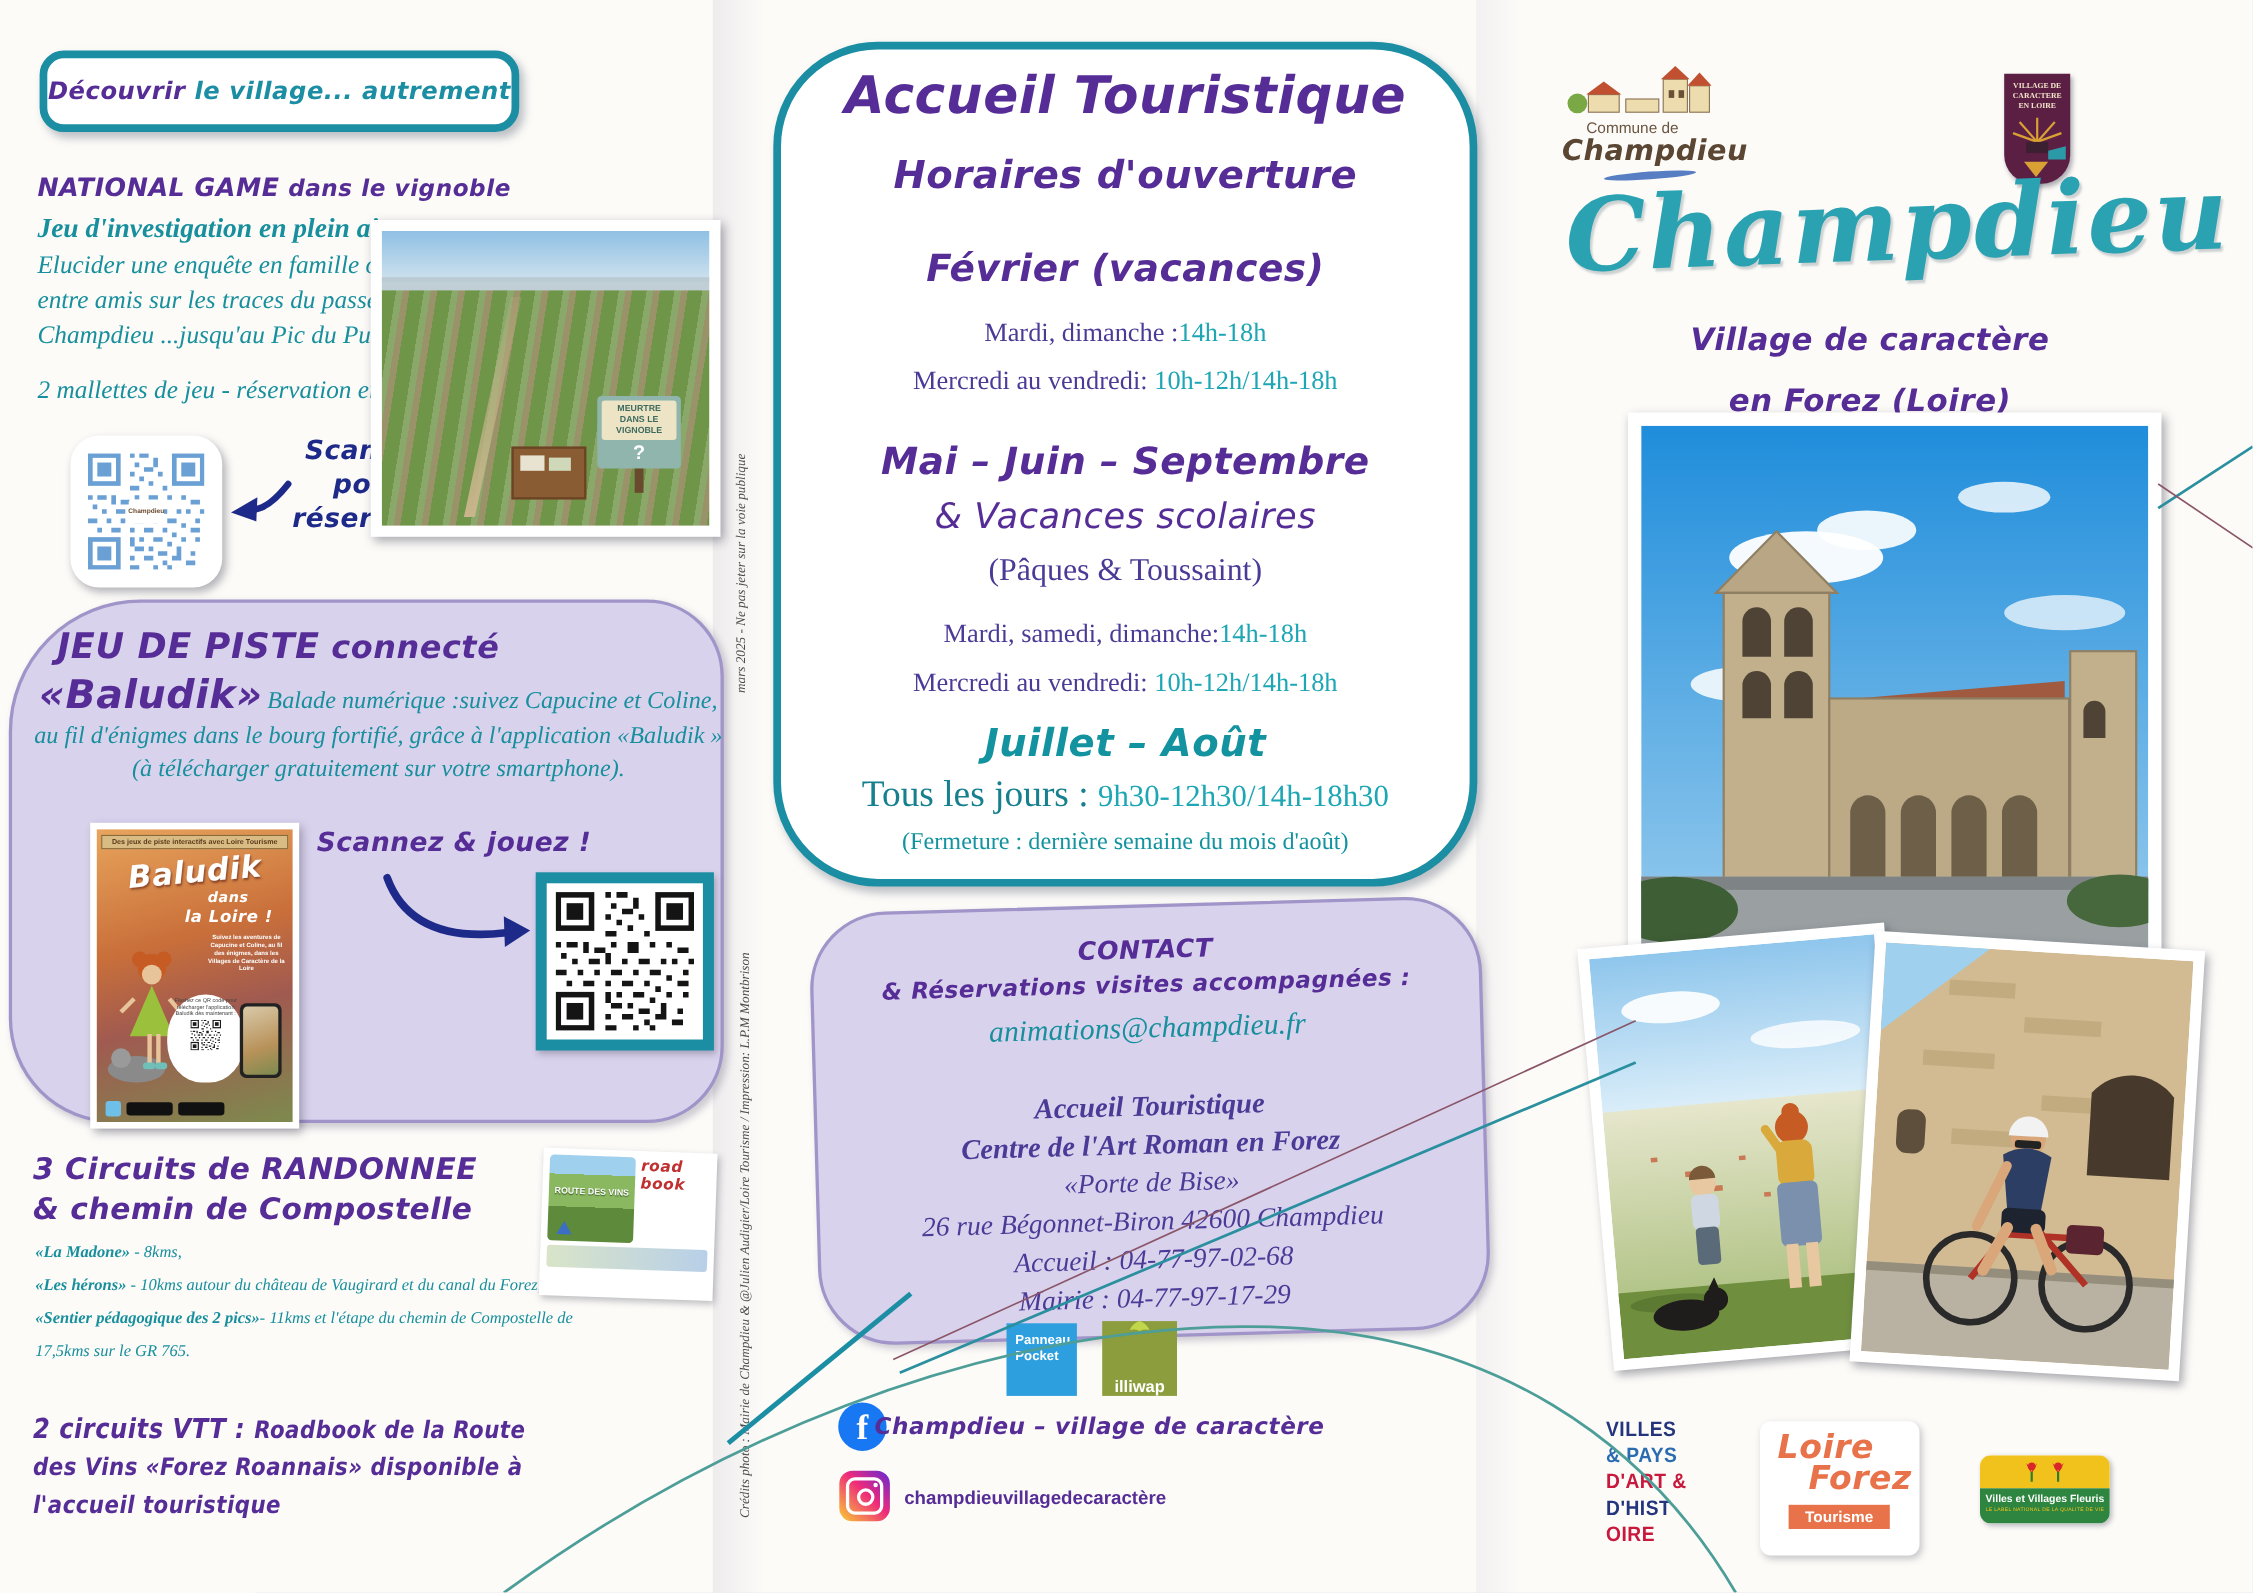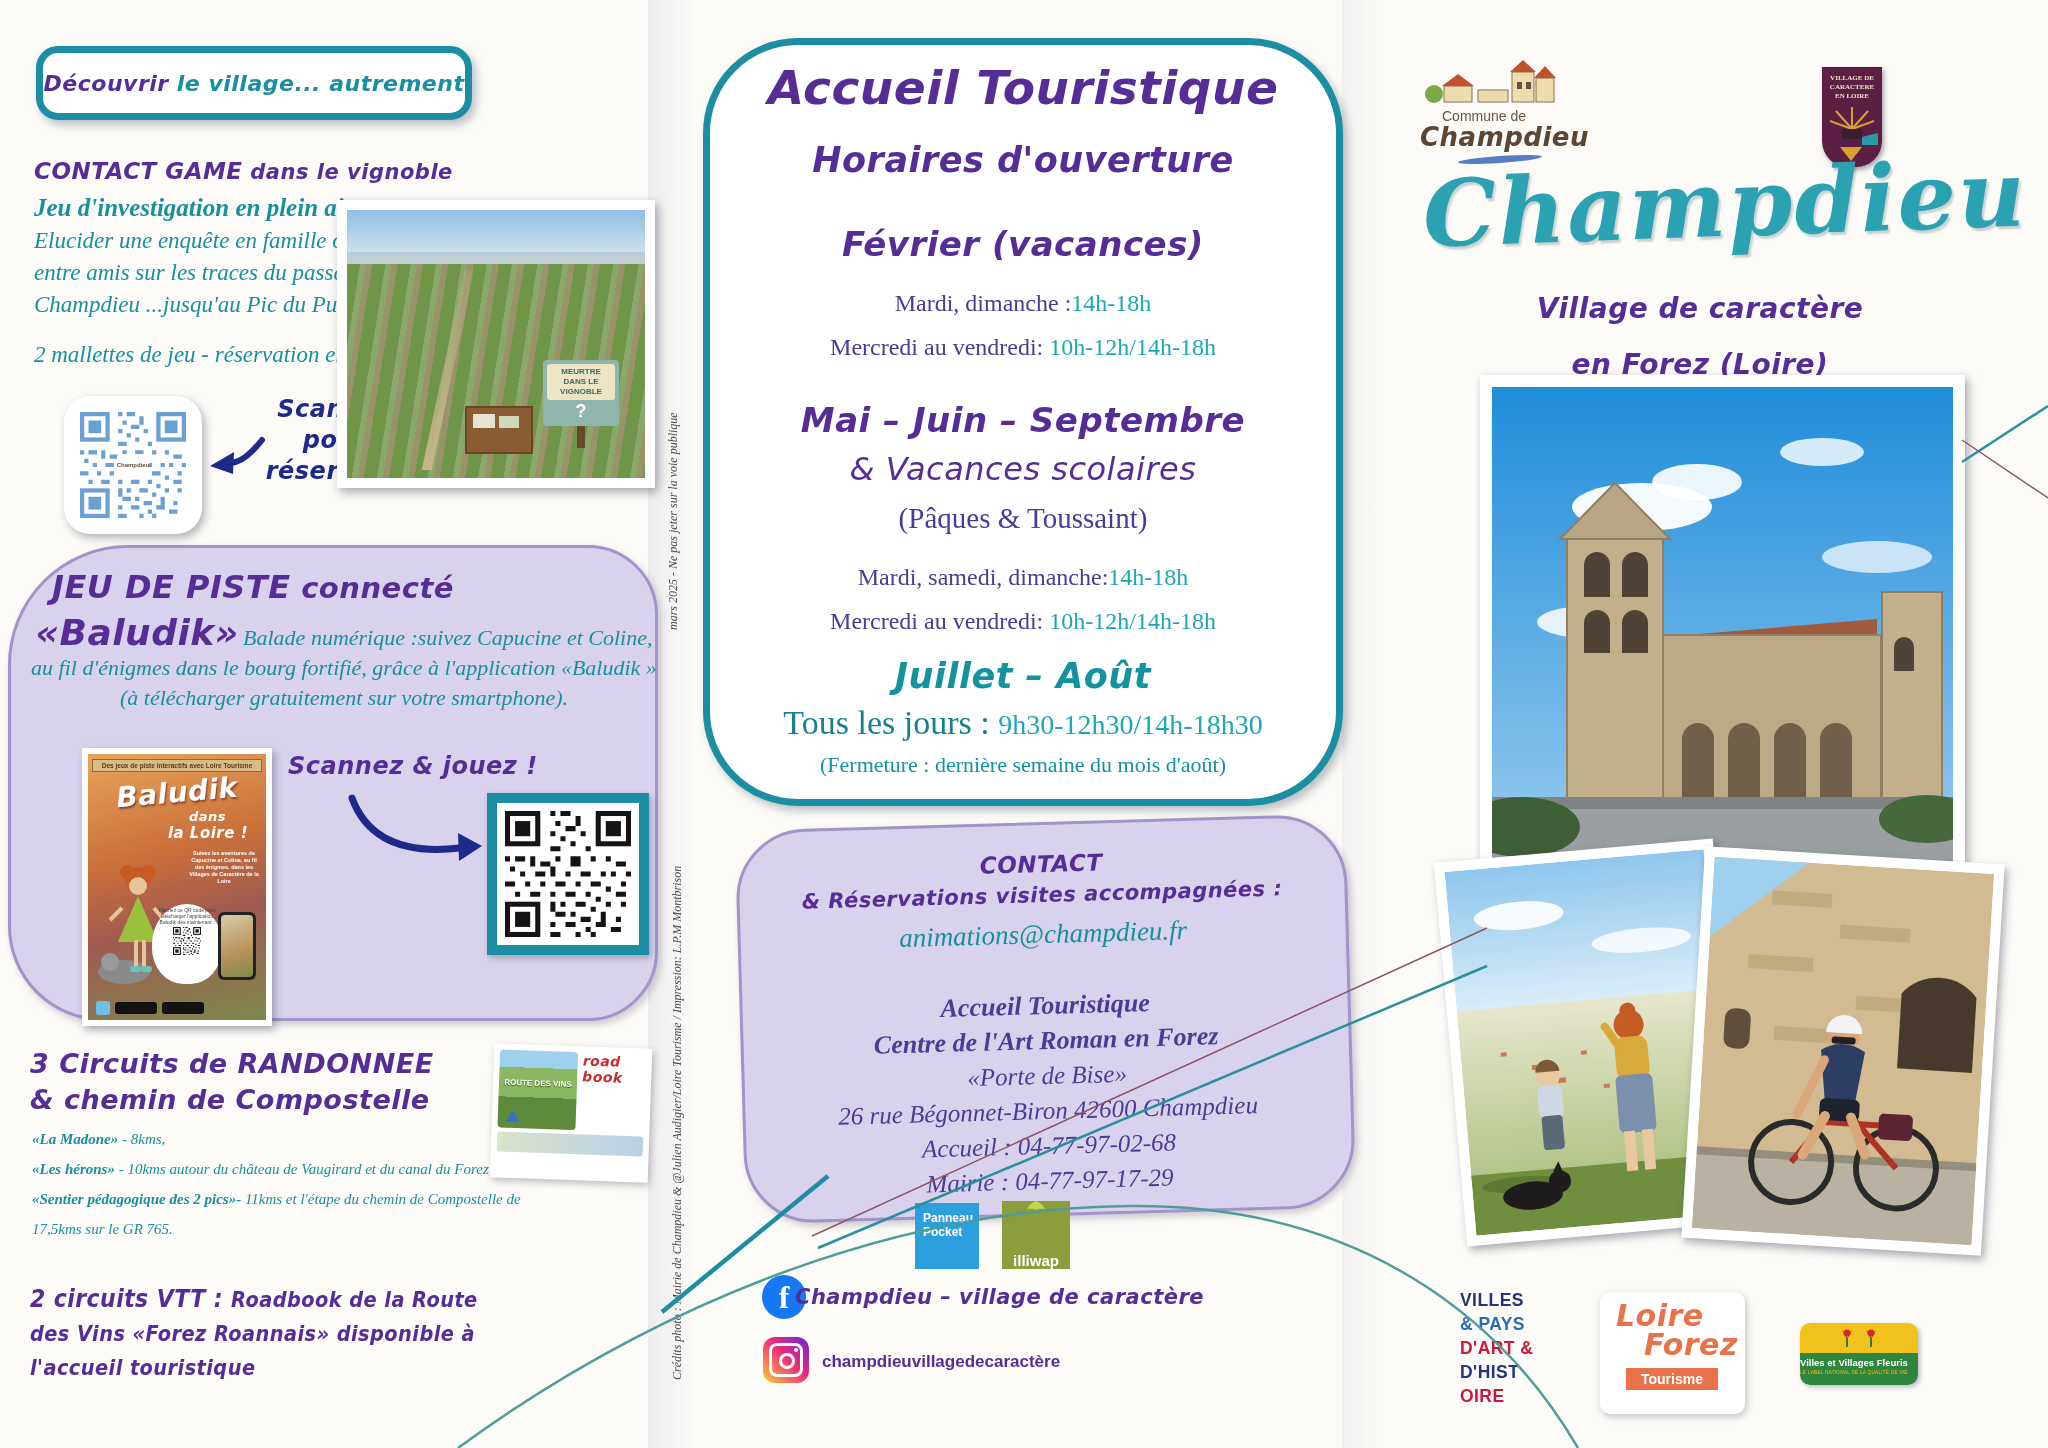--- a/index.html
+++ b/index.html
@@ -56,21 +56,21 @@
 
   <div class="abs" style="left:0;top:0;width:683px;height:1448px;">
 
     <div class="abs box-teal" style="left:36px;top:46px;width:422px;height:60px;border-radius:22px;display:flex;align-items:center;justify-content:center;">
       <span class="hand nw" style="font-size:22px;">
         <span class="c-purp">Découvrir</span><span style="color:#1b8ea3;"> le village... autrement</span>
       </span>
     </div>
 
     <div class="abs nw hand" style="left:34px;top:158px;font-size:23px;color:#562d96;">
-      <span>CONTACT GAME</span><span style="font-size:21px;"> dans le vignoble</span>
+      <span>NATIONAL GAME</span><span style="font-size:21px;"> dans le vignoble</span>
     </div>
     <div class="abs nw si b c-teal" style="left:34px;top:194px;font-size:25px;">Jeu d'investigation en plein air</div>
     <div class="abs nw si c-teal" style="left:34px;top:228px;font-size:23px;">Elucider une enquête  en famille ou</div>
     <div class="abs nw si c-teal" style="left:34px;top:260px;font-size:23px;">entre amis sur les traces du passé de</div>
     <div class="abs nw si c-teal" style="left:34px;top:292px;font-size:23px;">Champdieu ...jusqu'au Pic du Purchon !</div>
     <div class="abs nw si c-teal" style="left:34px;top:342px;font-size:23px;">2 mallettes de jeu  - réservation en ligne</div>
 
     <div class="abs" style="left:64px;top:396px;width:138px;height:138px;background:#fff;border-radius:26px;box-shadow:3px 4px 8px rgba(40,40,60,.35);display:flex;align-items:center;justify-content:center;">
       <div style="position:relative;">
         <svg width="106" height="106" style="color:#6aa0d4;">
@@ -448,21 +448,21 @@
           <path d="M2,2 q5,5 5,9 q0,-4 5,-9 q-2,6 -5,9 q-3,-3 -5,-9z" fill="#d8262b"></path>
           <circle cx="7" cy="5" r="3.4" fill="#d8262b"></circle>
           <line x1="7" y1="10" x2="7" y2="19" stroke="#2e7d32" stroke-width="2"></line>
         </svg>
       <svg width="14" height="20" viewBox="0 0 14 20">
           <path d="M2,2 q5,5 5,9 q0,-4 5,-9 q-2,6 -5,9 q-3,-3 -5,-9z" fill="#d8262b"></path>
           <circle cx="7" cy="5" r="3.4" fill="#d8262b"></circle>
           <line x1="7" y1="10" x2="7" y2="19" stroke="#2e7d32" stroke-width="2"></line>
         </svg>
     </div>
-    <div style="height:32px;background:#2e8540;color:#fff;text-align:left;">
+    <div style="height:32px;background:#2e8540;color:#fff;text-align:center;">
       <div style="font-size:9.5px;font-weight:700;padding-top:4px;">Villes et Villages Fleuris</div>
       <div style="font-size:4.6px;color:#f2c21c;margin-top:2px;letter-spacing:.3px;">LE LABEL NATIONAL DE LA QUALITÉ DE VIE</div>
     </div>
   </div>
 
   <svg class="abs" style="left:0;top:0;pointer-events:none;" width="2048" height="1448" viewBox="0 0 2048 1448">
     <path d="M 458 1448 C 640 1315 880 1208 1130 1206 C 1360 1204 1502 1318 1578 1448" fill="none" stroke="#4d9e98" stroke-width="2.5"></path>
     <line x1="828" y1="1176" x2="662" y2="1312" stroke="#1b8ea3" stroke-width="4.5"></line>
     <line x1="812" y1="1236" x2="1487" y2="928" stroke="#8a5568" stroke-width="1.5"></line>
     <line x1="818" y1="1248" x2="1487" y2="966" stroke="#2a8f9e" stroke-width="2.5"></line>

